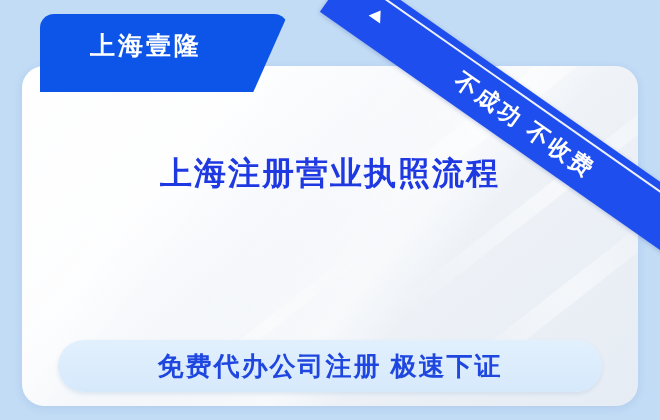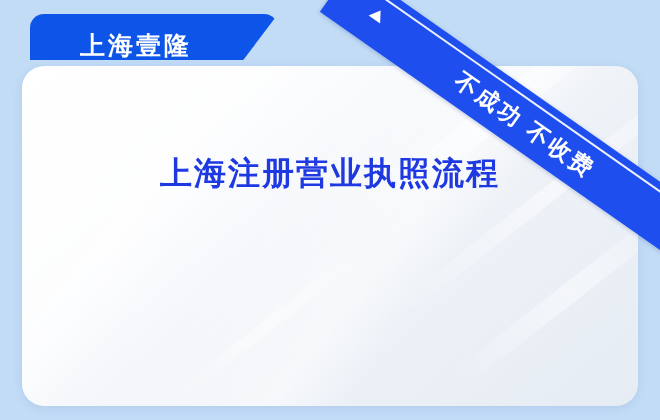--- a/index.html
+++ b/index.html
@@ -17,24 +17,24 @@
     position: relative;
     width: 660px;
     height: 420px;
     background: #c2dcf6;
     overflow: hidden;
   }
 
   
   #brand-tab {
     position: absolute;
-    left: 30px;
+    left: 40px;
     top: 14px;
     width: 248px;
-    height: 46px;
+    height: 78px;
     background: #0d55e8;
     border-top-left-radius: 14px;
     border-top-right-radius: 14px;
     -webkit-clip-path: polygon(0 0, 100% 0, 86% 100%, 0 100%);
     clip-path: polygon(0 0, 100% 0, 86% 100%, 0 100%);
     z-index: 5;
     text-align: center;
   }
   #brand-tab-label {
     position: absolute;
@@ -191,20 +191,23 @@
   <div id="main-card">
     <div class="streak s1"></div>
     <div class="streak s2"></div>
     <div class="streak s3"></div>
     <div class="streak s4"></div>
 
     <div id="headline">
       <div class="headline-line">上海注册营业执照流程</div>
     </div>
 
+    <div id="cta-pill">
+      <span id="cta-pill-label">免费代办公司注册 极速下证</span>
+    </div>
   </div>
 
   <div id="brand-tab">
     <span id="brand-tab-label">上海壹隆</span>
   </div>
 
   <div id="ribbon">
     <div id="ribbon-innerline"></div>
     <div id="ribbon-marker-icon"></div>
     <span id="ribbon-label">不成功  不收费</span>

